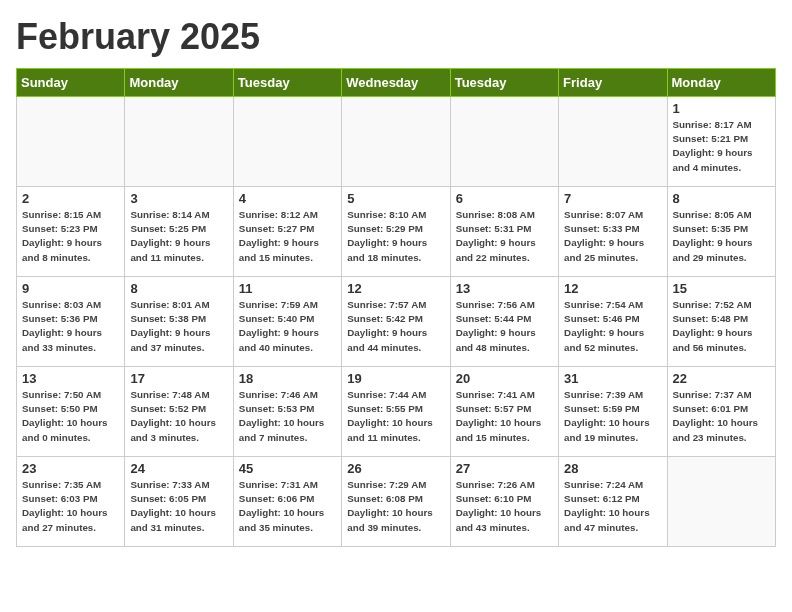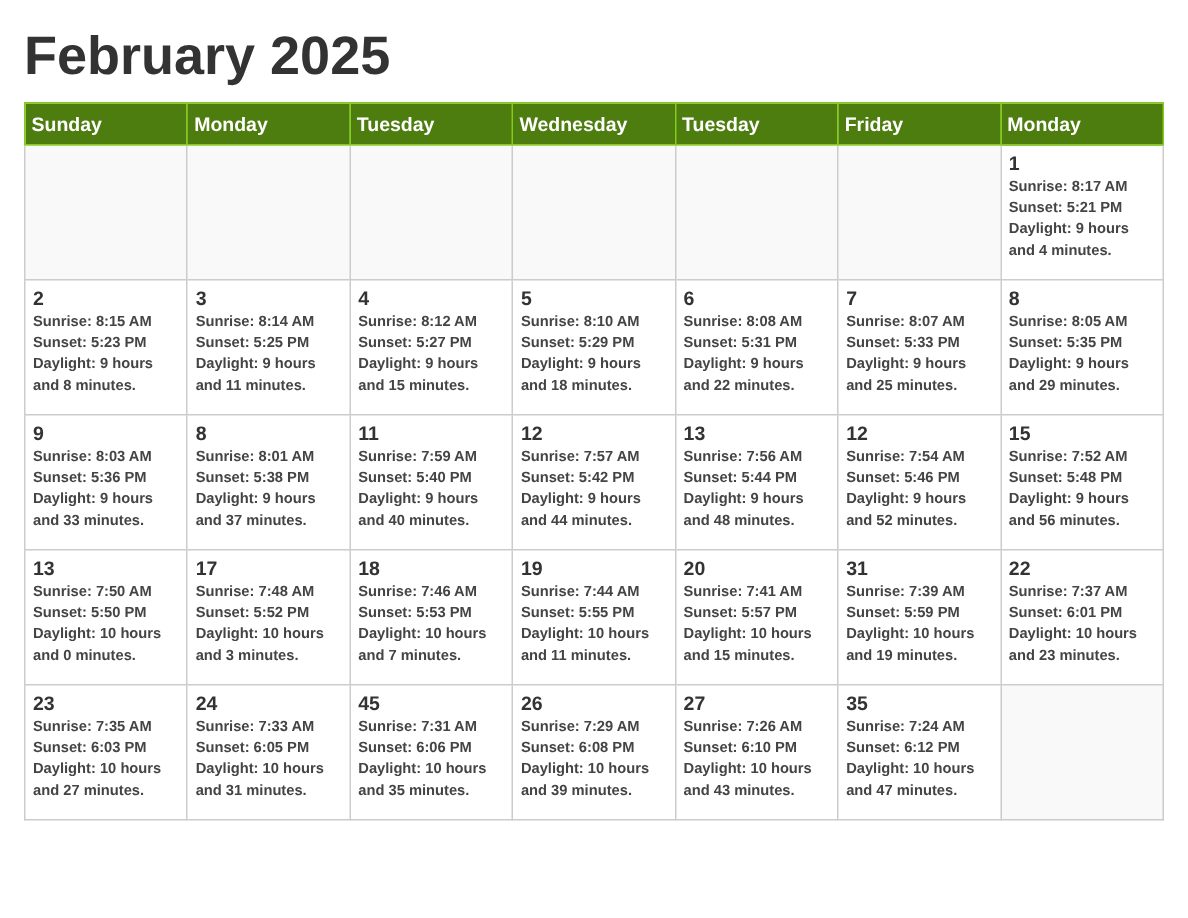--- a/index.html
+++ b/index.html
@@ -269,21 +269,21 @@
 Sunset: 6:08 PM
 Daylight: 10 hours and 39 minutes.</div>
         </td>
         <td>
           <span class="day-number">27</span>
           <div class="day-info">Sunrise: 7:26 AM
 Sunset: 6:10 PM
 Daylight: 10 hours and 43 minutes.</div>
         </td>
         <td>
-          <span class="day-number">35</span>
+          <span class="day-number">28</span>
           <div class="day-info">Sunrise: 7:24 AM
 Sunset: 6:12 PM
 Daylight: 10 hours and 47 minutes.</div>
         </td>
         <td class="empty"></td>
       </tr>
     </tbody>
 </table>
 
 </body></html>

